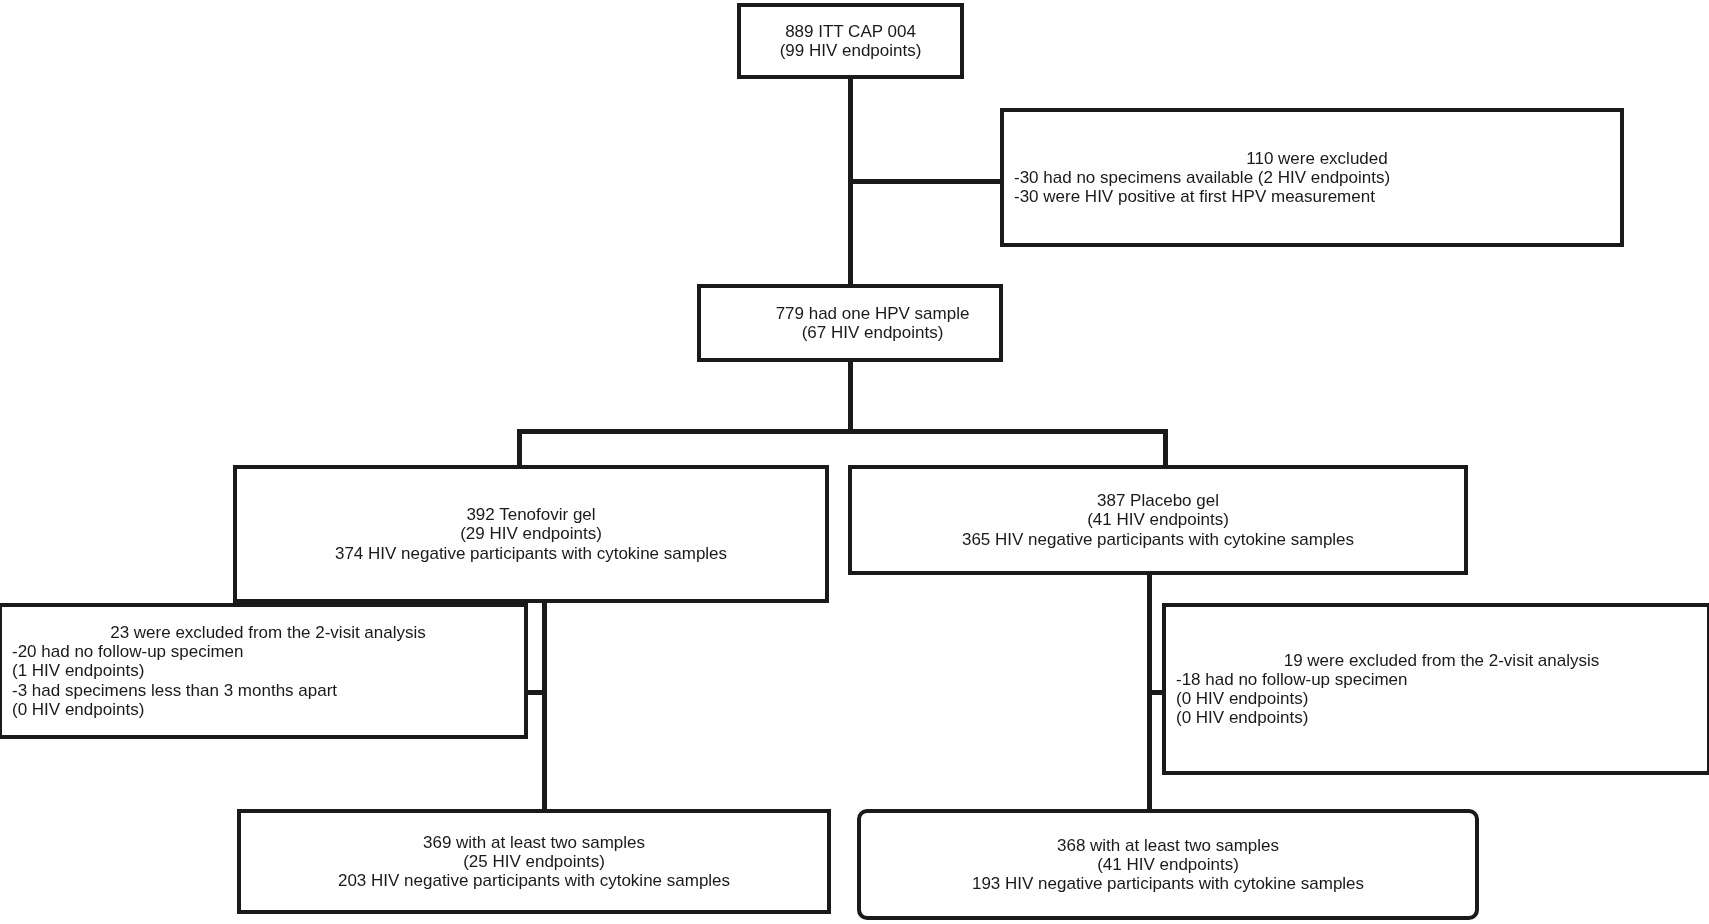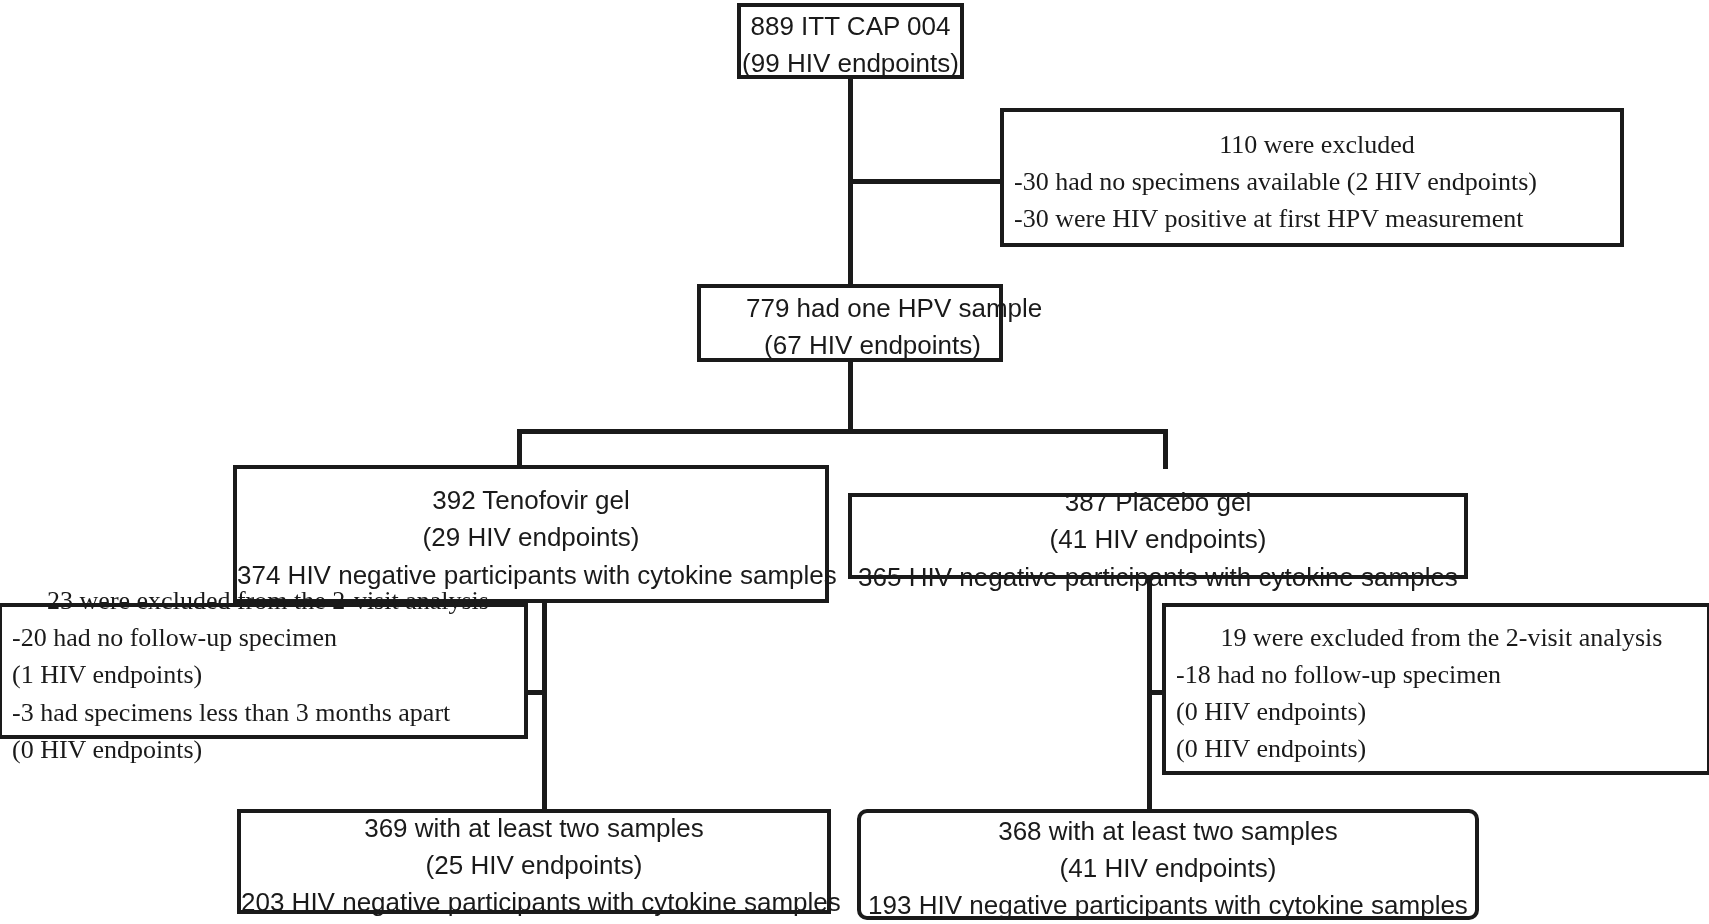--- a/index.html
+++ b/index.html
@@ -21,30 +21,29 @@
     position: absolute;
     box-sizing: border-box;
     border: 4px solid #1a1a1a;
     background: #ffffff;
     display: flex;
     flex-direction: column;
     justify-content: center;
     z-index: 5;
   }
   .box .line {
-    font-size: 26px;
+    font-size: 17px;
     line-height: 1.12;
     white-space: nowrap;
-    margin-top: 8px;
   }
   .ctr .line { text-align: center; }
   .lft {
     padding-left: 10px;
   }
-  .lft .line { text-align: left; font-family: Liberation Serif, serif; }
+  .lft .line { text-align: left; }
   .lft .line.indent { text-align: center; }
   .connector {
     position: absolute;
     background: #1a1a1a;
     z-index: 1;
   }
   .v { width: 5px; }
   .h { height: 5px; }
 </style>
 </head>
@@ -87,21 +86,21 @@
     <div class="line">779 had one HPV sample</div>
     <div class="line">(67 HIV endpoints)</div>
   </div>
 
   <div class="box ctr" style="left:233px; top:465px; width:596px; height:138px;">
     <div class="line">392 Tenofovir gel</div>
     <div class="line">(29 HIV endpoints)</div>
     <div class="line">374 HIV negative participants with cytokine samples</div>
   </div>
 
-  <div class="box ctr" style="left:848px; top:493px; width:620px; height:86px;">
+  <div class="box ctr" style="left:848px; top:465px; width:620px; height:110px;">
     <div class="line">387 Placebo gel</div>
     <div class="line">(41 HIV endpoints)</div>
     <div class="line">365 HIV negative participants with cytokine samples</div>
   </div>
 
   <div class="box lft" style="left:-2px; top:603px; width:530px; height:136px;">
     <div class="line indent">23 were excluded from the 2-visit analysis</div>
     <div class="line">-20 had no follow-up specimen</div>
     <div class="line">(1 HIV endpoints)</div>
     <div class="line">-3 had specimens less than 3 months apart</div>

